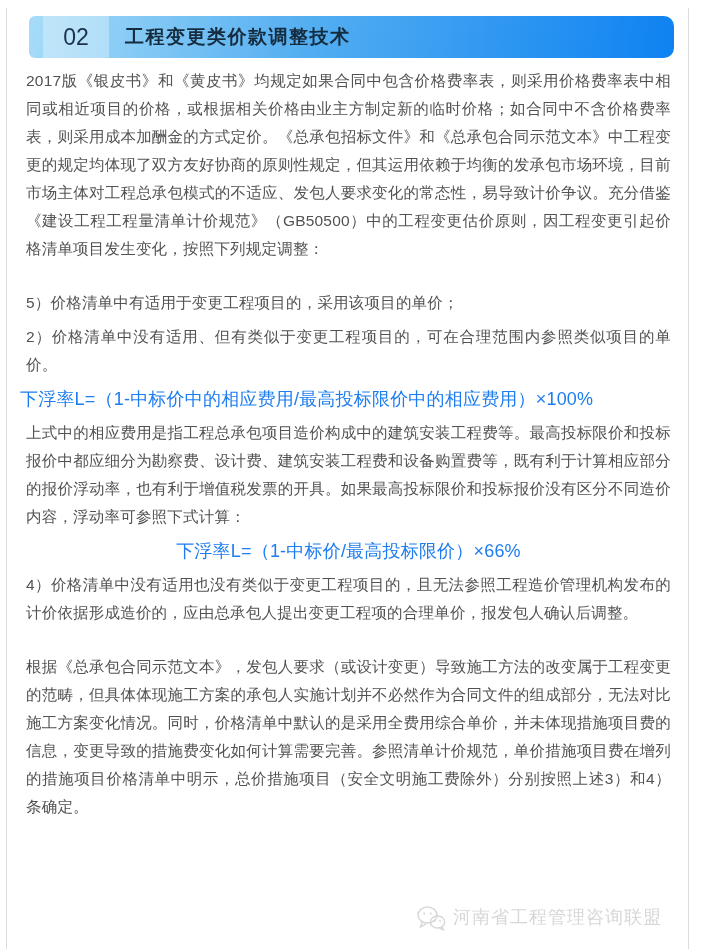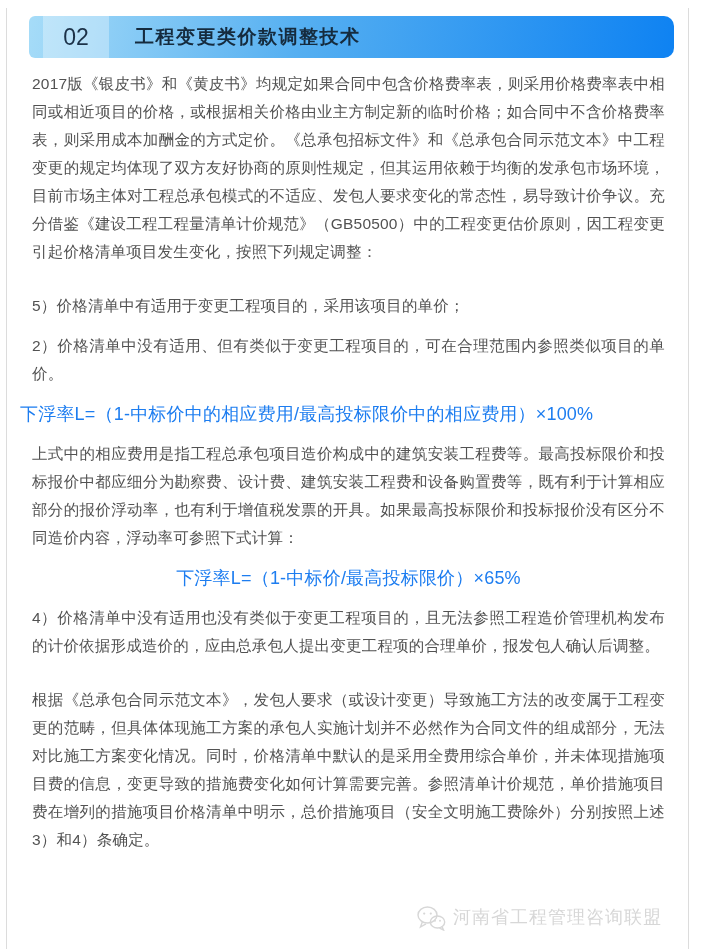--- a/index.html
+++ b/index.html
@@ -39,28 +39,28 @@
     margin-left: 14px;
     min-width: 66px;
     height: 42px;
     line-height: 42px;
     text-align: center;
     background: rgba(255, 255, 255, 0.32);
     font-size: 23px;
     color: #1b3147;
   }
   .section-title {
-    margin-left: 26px;
+    margin-left: 16px;
     font-size: 19px;
     font-weight: bold;
     color: #152b3e;
     letter-spacing: 1.5px;
   }
   p.para {
-    margin: 12px;
+    margin: 6px;
     font-size: 15.5px;
     line-height: 28px;
     color: #525252;
     text-align: justify;
     letter-spacing: 0.2px;
   }
   p.gap {
     margin-top: 26px;
   }
   p.formula {
@@ -102,21 +102,21 @@
 
   <p class="para">2017版《银皮书》和《黄皮书》均规定如果合同中包含价格费率表，则采用价格费率表中相同或相近项目的价格，或根据相关价格由业主方制定新的临时价格；如合同中不含价格费率表，则采用成本加酬金的方式定价。《总承包招标文件》和《总承包合同示范文本》中工程变更的规定均体现了双方友好协商的原则性规定，但其运用依赖于均衡的发承包市场环境，目前市场主体对工程总承包模式的不适应、发包人要求变化的常态性，易导致计价争议。充分借鉴《建设工程工程量清单计价规范》（GB50500）中的工程变更估价原则，因工程变更引起价格清单项目发生变化，按照下列规定调整：</p>
 
   <p class="para gap">5）价格清单中有适用于变更工程项目的，采用该项目的单价；</p>
   <p class="para">2）价格清单中没有适用、但有类似于变更工程项目的，可在合理范围内参照类似项目的单价。</p>
 
   <p class="formula">下浮率L=（1-中标价中的相应费用/最高投标限价中的相应费用）×100%</p>
 
   <p class="para">上式中的相应费用是指工程总承包项目造价构成中的建筑安装工程费等。最高投标限价和投标报价中都应细分为勘察费、设计费、建筑安装工程费和设备购置费等，既有利于计算相应部分的报价浮动率，也有利于增值税发票的开具。如果最高投标限价和投标报价没有区分不同造价内容，浮动率可参照下式计算：</p>
 
-  <p class="formula center">下浮率L=（1-中标价/最高投标限价）×65%</p>
+  <p class="formula center">下浮率L=（1-中标价/最高投标限价）×66%</p>
 
   <p class="para">4）价格清单中没有适用也没有类似于变更工程项目的，且无法参照工程造价管理机构发布的计价依据形成造价的，应由总承包人提出变更工程项的合理单价，报发包人确认后调整。</p>
 
 
   <p class="para gap">根据《总承包合同示范文本》，发包人要求（或设计变更）导致施工方法的改变属于工程变更的范畴，但具体体现施工方案的承包人实施计划并不必然作为合同文件的组成部分，无法对比施工方案变化情况。同时，价格清单中默认的是采用全费用综合单价，并未体现措施项目费的信息，变更导致的措施费变化如何计算需要完善。参照清单计价规范，单价措施项目费在增列的措施项目价格清单中明示，总价措施项目（安全文明施工费除外）分别按照上述3）和4）条确定。</p>
 
   <div class="watermark">
     <svg width="30" height="26" viewBox="0 0 30 26">
       <g fill="none" stroke="#d7d7d7" stroke-width="1.4">
         <ellipse cx="11.5" cy="10" rx="9.5" ry="8"></ellipse>

